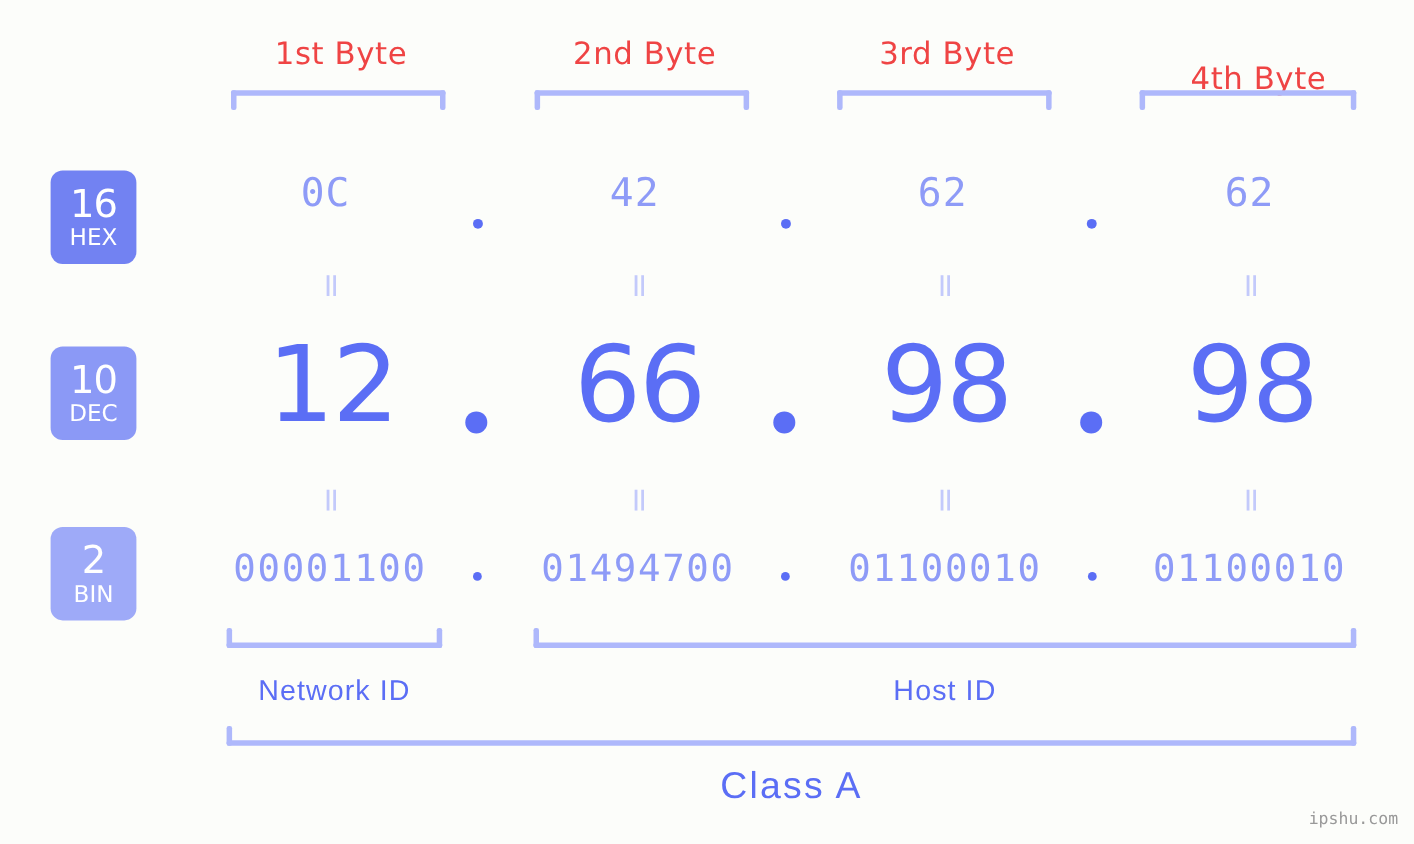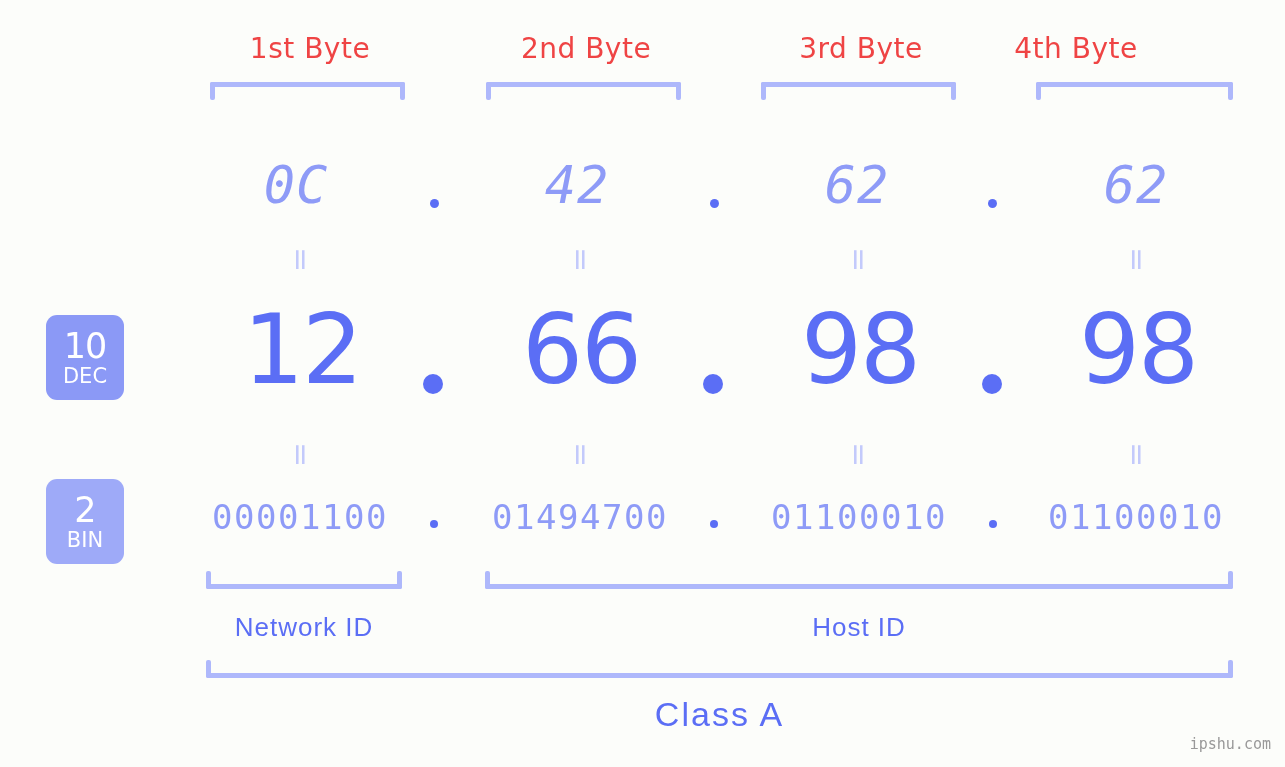--- a/index.html
+++ b/index.html
@@ -89,24 +89,23 @@
   .cell {
     position: absolute;
     width: 200px;
     text-align: center;
     white-space: nowrap;
   }
 
   .row-hex .cell {
     top: 155px;
     font-family: "DejaVu Sans Mono", monospace;
-    font-size: 52px;
+    font-size: 36px;
     color: #8e9bf7;
     letter-spacing: 1px;
-    font-style: italic;
   }
 
   .row-dec .cell {
     top: 300px;
     font-family: "DejaVu Sans", sans-serif;
     font-size: 96px;
     color: #5b6ef5;
     letter-spacing: -2px;
     line-height: 1.05;
   }
@@ -164,21 +163,21 @@
   }
 </style>
 </head>
 <body>
 
 <div id="stage">
 
   <div class="byte-label" style="left:210px;">1st Byte</div>
   <div class="byte-label" style="left:486px;">2nd Byte</div>
   <div class="byte-label" style="left:761px;">3rd Byte</div>
-  <div class="byte-label" style="left:976px;">4th Byte</div>
+  <div class="byte-label" style="left:1044px;margin-top:23px;">4th Byte</div>
 
   <div class="bracket down" style="left:210px; top:82px; width:195px;">
     <div class="bar"></div>
     <div class="tick l"></div>
     <div class="tick r"></div>
   </div>
   <div class="bracket down" style="left:486px; top:82px; width:195px;">
     <div class="bar"></div>
     <div class="tick l"></div>
     <div class="tick r"></div>
@@ -187,20 +186,24 @@
     <div class="bar"></div>
     <div class="tick l"></div>
     <div class="tick r"></div>
   </div>
   <div class="bracket down" style="left:1036px; top:82px; width:197px;">
     <div class="bar"></div>
     <div class="tick l"></div>
     <div class="tick r"></div>
   </div>
 
+  <div class="badge" style="top:155px; background:#7282f2;">
+    <span class="num">16</span>
+    <span class="lbl">HEX</span>
+  </div>
   <div class="badge" style="top:315px; background:#8b99f6;">
     <span class="num">10</span>
     <span class="lbl">DEC</span>
   </div>
   <div class="badge" style="top:479px; background:#9eaaf8;">
     <span class="num">2</span>
     <span class="lbl">BIN</span>
   </div>
 
   <div class="row-hex">

